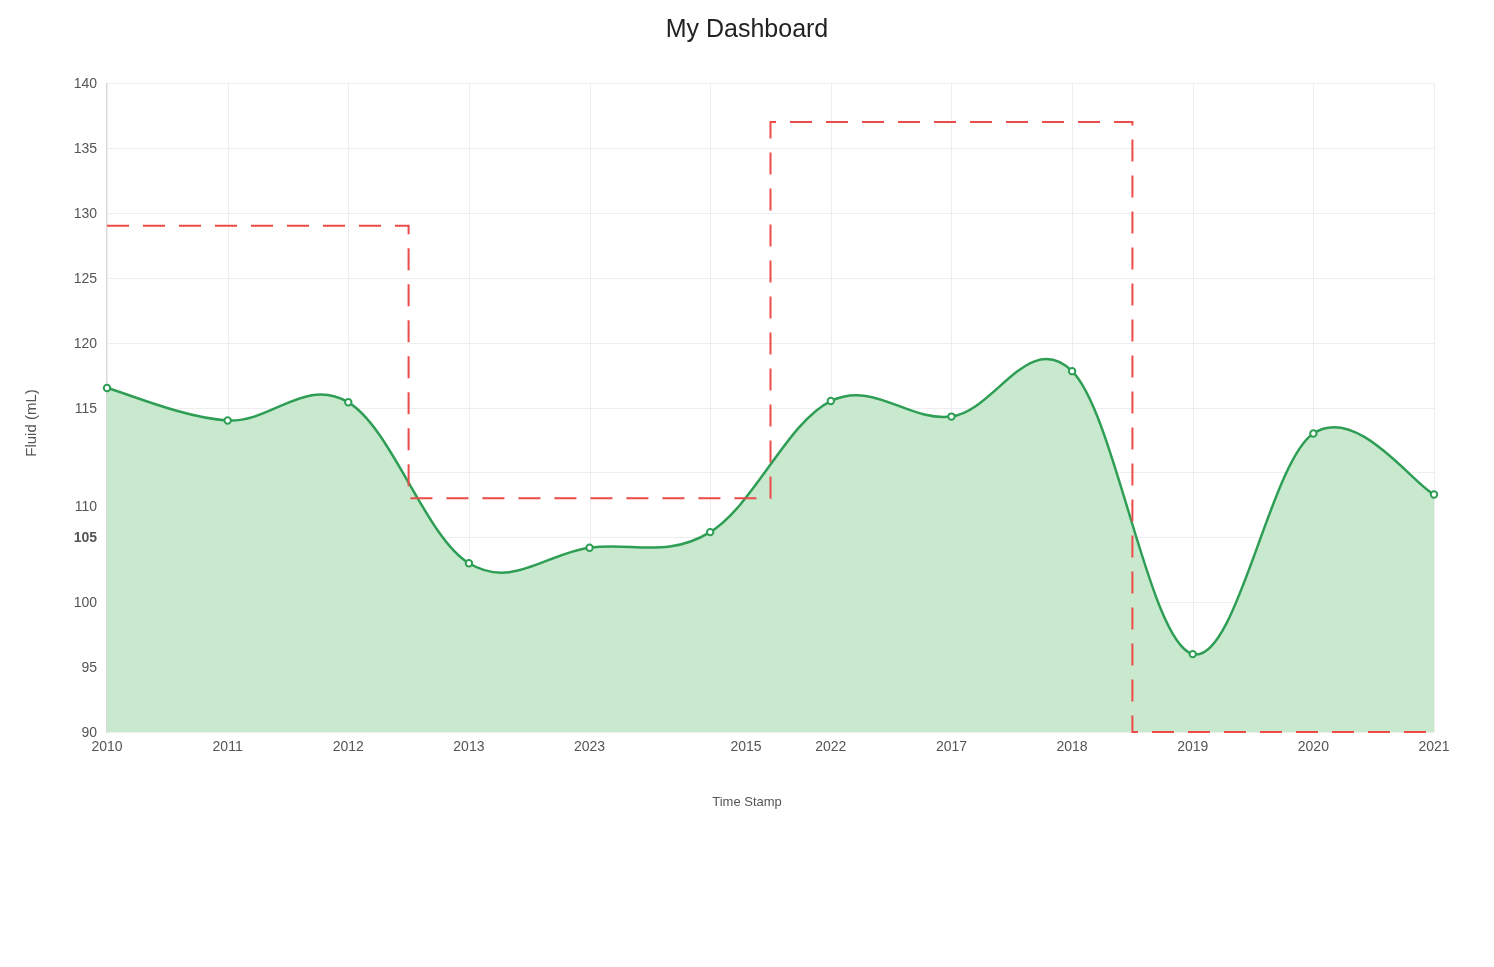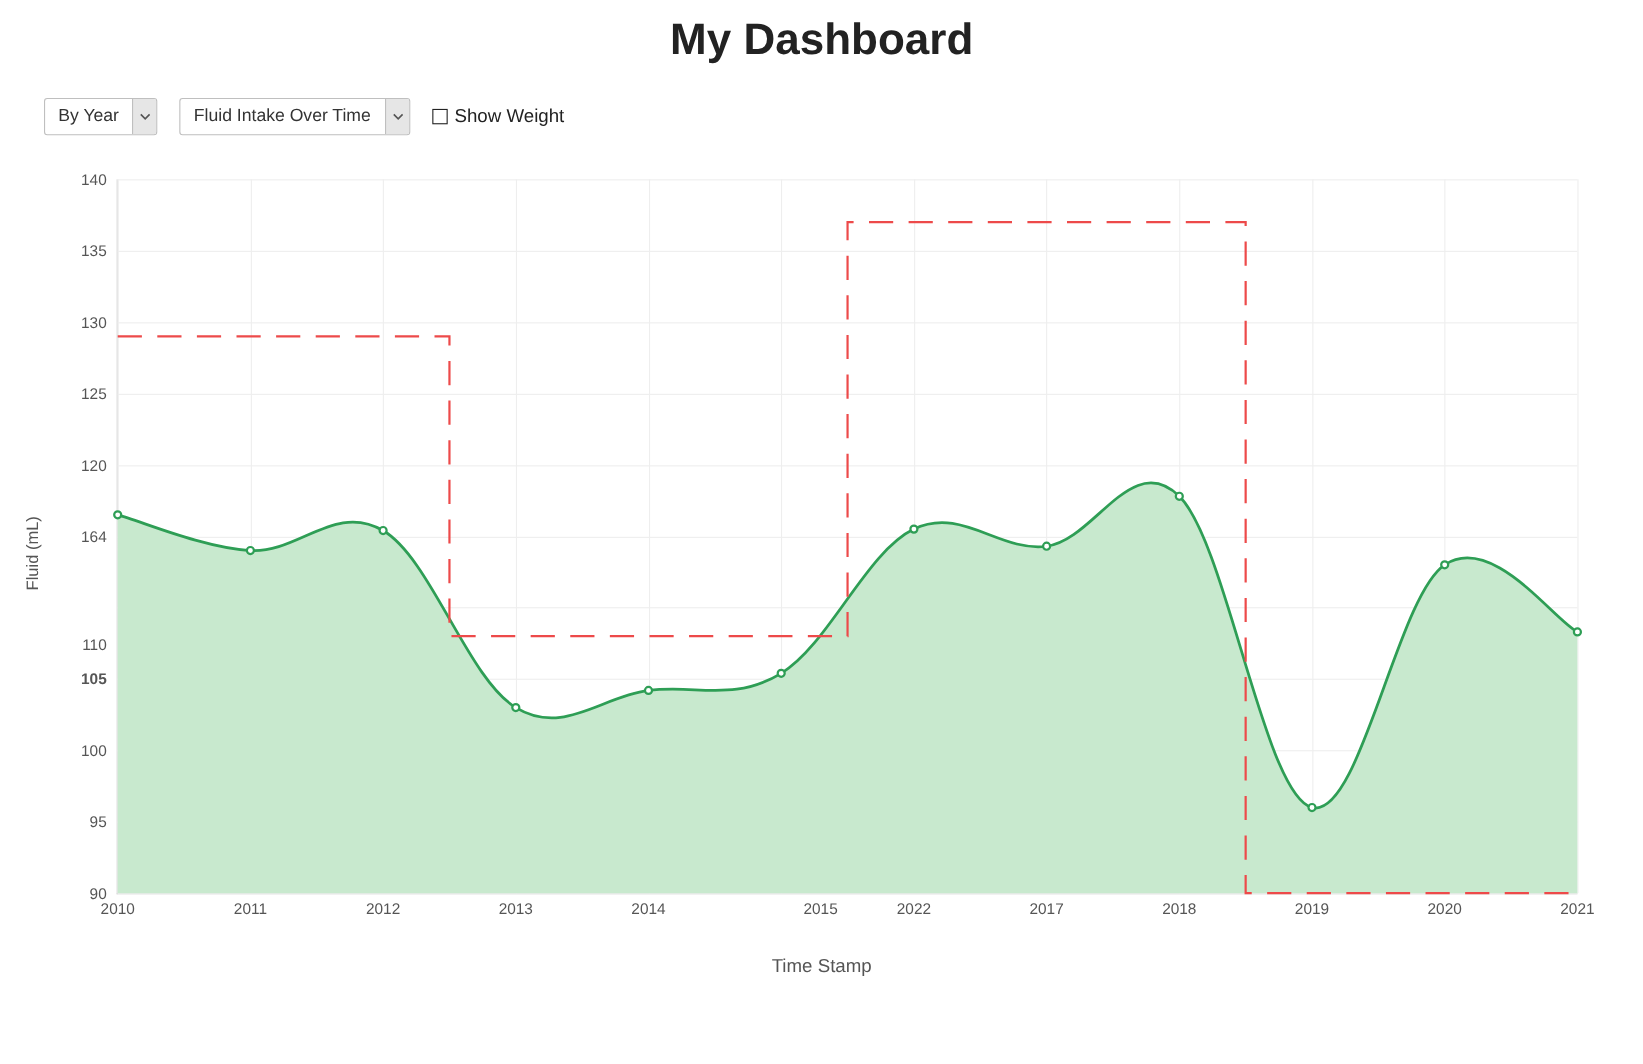--- a/index.html
+++ b/index.html
@@ -5,22 +5,22 @@
   * { box-sizing: border-box; }
   html, body {
     margin: 0; padding: 0;
     width: 1494px; height: 967px;
     font-family: "Segoe UI", Arial, sans-serif;
     background: #fff;
     color: #222;
   }
   .page-title {
     text-align: center;
-    font-size: 40px;
-    font-weight: 700;
+    font-size: 25px;
+    font-weight: 400;
     margin: 14px 0 30px 0;
   }
   .controls {
     padding: 0 40px;
   }
   .date-range-pill {
     display: flex;
     align-items: center;
     justify-content: space-between;
     width: 228px;
@@ -83,21 +83,21 @@
     transform: translate(-50%, -50%) rotate(-90deg);
     font-size: 15px;
     color: #555;
     white-space: nowrap;
   }
   .x-axis-title {
     position: absolute;
     left: 50%;
     bottom: -46px;
     transform: translateX(-50%);
-    font-size: 17px;
+    font-size: 13px;
     color: #555;
   }
   .plot {
     position: absolute;
     left: 46px;
     right: 0;
     top: 0;
     bottom: 30px;
     border-left: 1px solid #d8d8d8;
     border-bottom: 1px solid #d8d8d8;
@@ -127,82 +127,58 @@
   }
 </style>
 </head>
 <body>
 
 <h1 class="page-title">My Dashboard</h1>
 
 <div class="controls">
 
 
-  <div class="row2">
-    <div class="select-wrap">
-      <span class="select-label">By Year</span>
-      <span class="select-btn">
-        <svg width="10" height="10" viewBox="0 0 10 10">
-            <path d="M1 3 L5 7 L9 3" fill="none" stroke="#555" stroke-width="1.5"></path>
-          </svg>
-      </span>
-    </div>
-
-    <div class="select-wrap" style="width:210px;">
-      <span class="select-label" style="flex:1;">Fluid Intake Over Time</span>
-      <span class="select-btn">
-        <svg width="10" height="10" viewBox="0 0 10 10">
-            <path d="M1 3 L5 7 L9 3" fill="none" stroke="#555" stroke-width="1.5"></path>
-          </svg>
-      </span>
-    </div>
-
-    <label class="checkbox-wrap">
-      <span class="cb"></span>
-      <span>Show Weight</span>
-    </label>
-  </div>
 </div>
 
 <div class="chart-area">
   <div class="y-axis-title">Fluid (mL)</div>
   <div class="x-axis-title">Time Stamp</div>
   <div class="plot" id="plot">
       <div class="gridline-h" style="top: 649px;"></div>
       <div class="y-tick" style="top: 649px;">90</div>
       <div class="gridline-h" style="top: 584.1px;"></div>
       <div class="y-tick" style="top: 584.1px;">95</div>
       <div class="gridline-h" style="top: 519.2px;"></div>
       <div class="y-tick" style="top: 519.2px;">100</div>
       <div class="gridline-h" style="top: 454.3px;"></div>
       <div class="y-tick" style="top: 454.3px; font-weight: bold;">105</div>
       <div class="gridline-h" style="top: 389.4px;"></div>
       <div class="y-tick" style="top: 407px; margin-top: 16px;">110</div>
       <div class="gridline-h" style="top: 324.5px;"></div>
-      <div class="y-tick" style="top: 324.5px;">164</div>
+      <div class="y-tick" style="top: 324.5px;">115</div>
       <div class="gridline-h" style="top: 259.6px;"></div>
       <div class="y-tick" style="top: 259.6px;">120</div>
       <div class="gridline-h" style="top: 194.7px;"></div>
       <div class="y-tick" style="top: 194.7px;">125</div>
       <div class="gridline-h" style="top: 129.8px;"></div>
       <div class="y-tick" style="top: 129.8px;">130</div>
       <div class="gridline-h" style="top: 64.9px;"></div>
       <div class="y-tick" style="top: 64.9px;">135</div>
       <div class="gridline-h" style="top: 0px;"></div>
       <div class="y-tick" style="top: 0px;">140</div>
       <div class="gridline-v" style="left: 0px;"></div>
       <div class="x-tick" style="left: 0px; margin-top: 30px;">2010</div>
       <div class="gridline-v" style="left: 120.636px;"></div>
       <div class="x-tick" style="left: 120.636px;">2011</div>
       <div class="gridline-v" style="left: 241.273px;"></div>
       <div class="x-tick" style="left: 241.273px;">2012</div>
       <div class="gridline-v" style="left: 361.909px;"></div>
       <div class="x-tick" style="left: 361.909px;">2013</div>
       <div class="gridline-v" style="left: 482.545px;"></div>
-      <div class="x-tick" style="left: 482.545px;">2014</div>
+      <div class="x-tick" style="left: 482.545px;">2023</div>
       <div class="gridline-v" style="left: 603.182px;"></div>
       <div class="x-tick" style="left: 639px;">2015</div>
       <div class="gridline-v" style="left: 723.818px;"></div>
       <div class="x-tick" style="left: 723.818px;">2022</div>
       <div class="gridline-v" style="left: 844.455px;"></div>
       <div class="x-tick" style="left: 844.455px;">2017</div>
       <div class="gridline-v" style="left: 965.091px;"></div>
       <div class="x-tick" style="left: 965.091px;">2018</div>
       <div class="gridline-v" style="left: 1085.73px;"></div>
       <div class="x-tick" style="left: 1085.73px;">2019</div>

